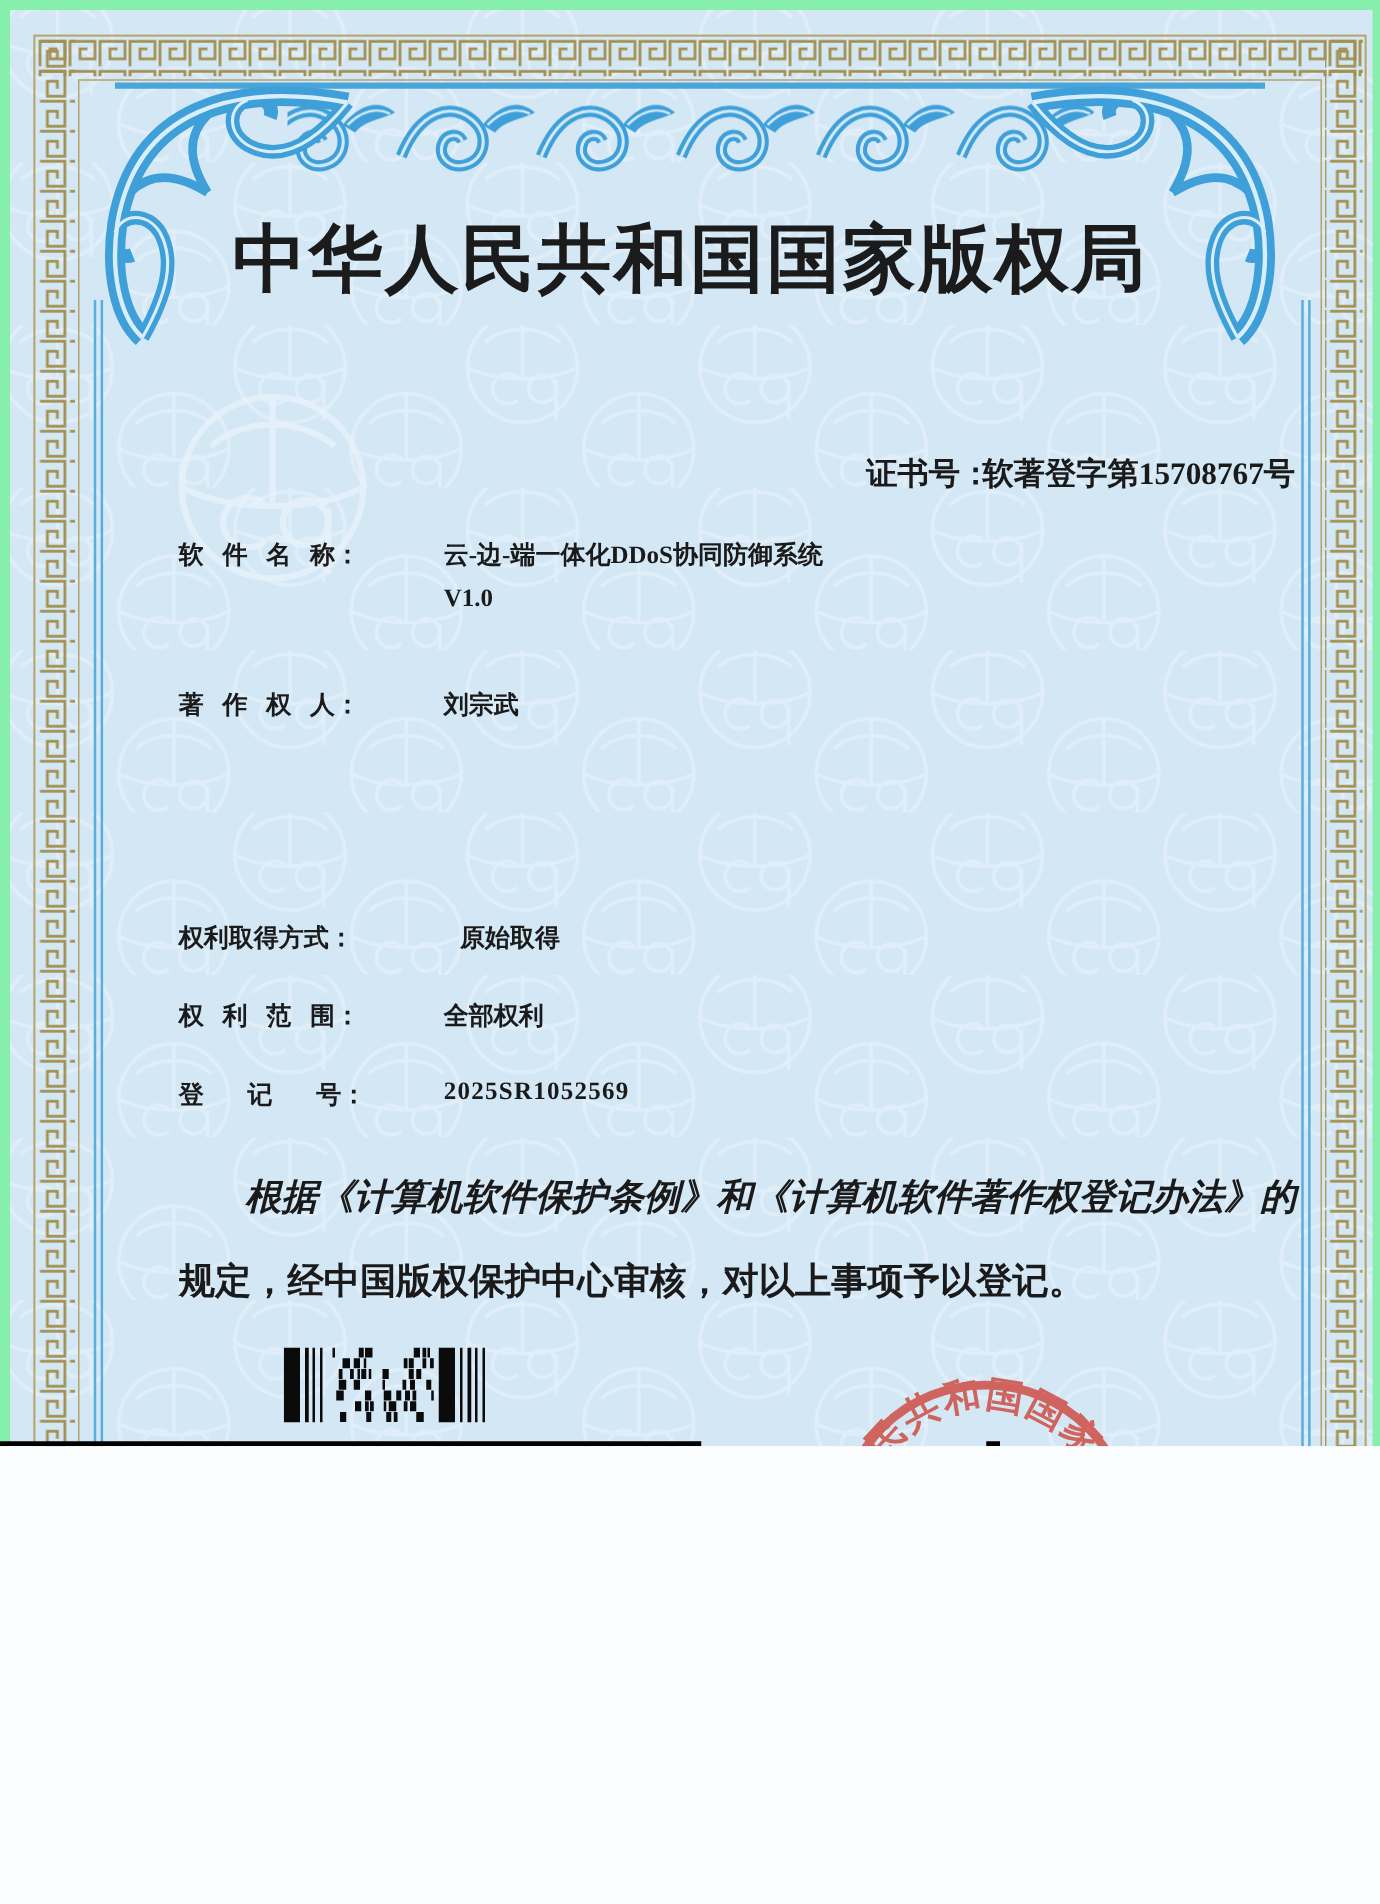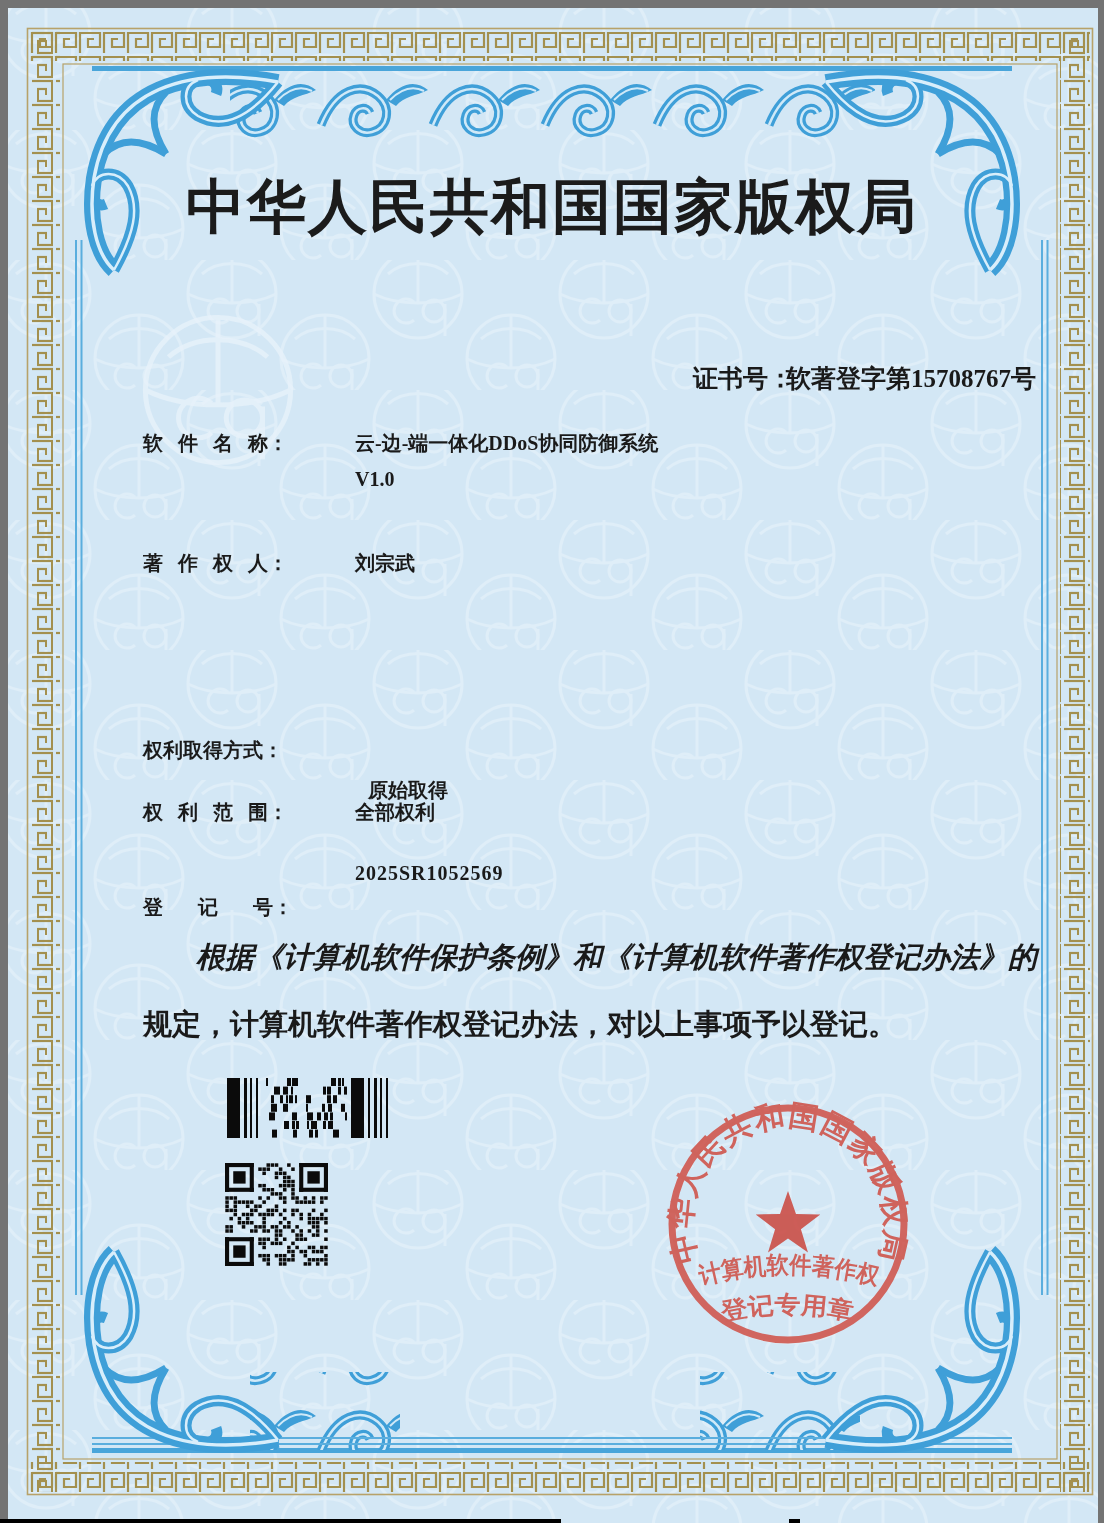--- a/index.html
+++ b/index.html
@@ -1,17 +1,17 @@
 <!DOCTYPE html>
 <html><head>
 <meta charset="utf-8">
 <style>
   html,body{margin:0;padding:0;}
   body{background:#fafcfe;font-family:"Liberation Serif","DejaVu Serif",serif;}
-  .page{position:relative;width:1104px;height:1523px;background:#737373;overflow:hidden;margin:0 auto;}
+  .page{position:relative;width:1104px;height:1157px;background:#86efac;overflow:hidden;margin:0 auto;}
   .paper{position:absolute;left:8px;top:8px;right:6px;bottom:0;background:#d3e7f5;}
   .decor{position:absolute;left:0;top:0;}
   .abs{position:absolute;color:#1a1a1a;}
   .title{width:100%;text-align:center;font-weight:700;font-size:59px;letter-spacing:2px;color:#1b1b1b;}
   .certno-label,.certno-value{font-size:25px;font-weight:700;}
   .flabel,.fvalue{font-size:20px;font-weight:700;white-space:nowrap;}
   .sp1{word-spacing:10px;}
   .sp2{word-spacing:30px;}
   .bodyline{font-size:29px;font-weight:700;white-space:nowrap;}
   .date{font-size:29px;font-weight:700;letter-spacing:1px;}
@@ -101,30 +101,30 @@
   <div class="abs certno-value" style="top:362px;left:786px;">软著登字第15708767号</div>
 
   <div class="abs flabel sp1" style="top:430px;left:143px;">软 件 名 称：</div>
   <div class="abs fvalue" style="top:430px;left:355px;">云-边-端一体化DDoS协同防御系统</div>
   <div class="abs fvalue" style="top:468px;left:355px;">V1.0</div>
 
   <div class="abs flabel sp1" style="top:550px;left:143px;">著 作 权 人：</div>
   <div class="abs fvalue" style="top:550px;left:355px;">刘宗武</div>
 
   <div class="abs flabel" style="top:737px;left:143px;">权利取得方式：</div>
-  <div class="abs fvalue" style="top:777px;left:368px;">原始取得</div>
+  <div class="abs fvalue" style="top:737px;left:368px;">原始取得</div>
 
   <div class="abs flabel sp1" style="top:799px;left:143px;">权 利 范 围：</div>
   <div class="abs fvalue" style="top:799px;left:355px;">全部权利</div>
 
-  <div class="abs flabel sp2" style="top:862px;left:143px;margin-top:32px;">登 记 号：</div>
+  <div class="abs flabel sp2" style="top:862px;left:143px;">登 记 号：</div>
   <div class="abs fvalue" style="top:862px;left:355px;letter-spacing:1px;">2025SR1052569</div>
 
   <div class="abs bodyline" style="top:938px;left:196px;font-style:italic;">根据《计算机软件保护条例》和《计算机软件著作权登记办法》的</div>
-  <div class="abs bodyline" style="top:1005px;left:143px;">规定，计算机软件著作权登记办法，对以上事项予以登记。</div>
+  <div class="abs bodyline" style="top:1005px;left:143px;">规定，经中国版权保护中心审核，对以上事项予以登记。</div>
 
   <svg class="decor" id="barcode" style="left:227px;top:1078px;" width="164" height="60" viewBox="0 0 164 60">
       <rect x="0" y="0" width="13" height="60" fill="#0b0b0b"></rect>
       <rect x="17" y="0" width="3" height="60" fill="#0b0b0b"></rect>
       <rect x="23" y="0" width="2" height="60" fill="#0b0b0b"></rect>
       <rect x="29" y="0" width="2" height="60" fill="#0b0b0b"></rect>
       <rect x="39" y="0" width="2" height="8" fill="#0b0b0b"></rect>
       <rect x="60" y="0" width="4" height="8" fill="#0b0b0b"></rect>
       <rect x="65" y="0" width="6" height="8" fill="#0b0b0b"></rect>
       <rect x="104" y="0" width="5" height="8" fill="#0b0b0b"></rect>

